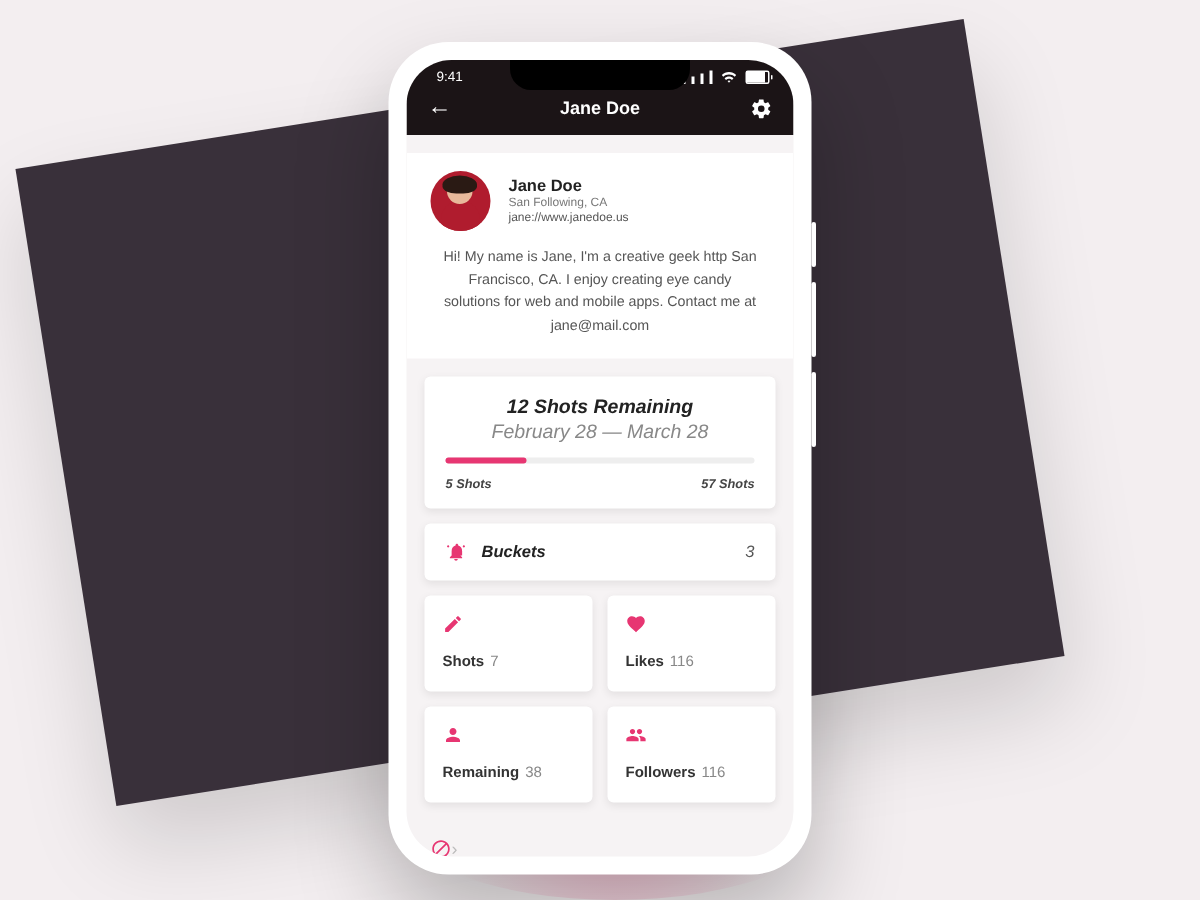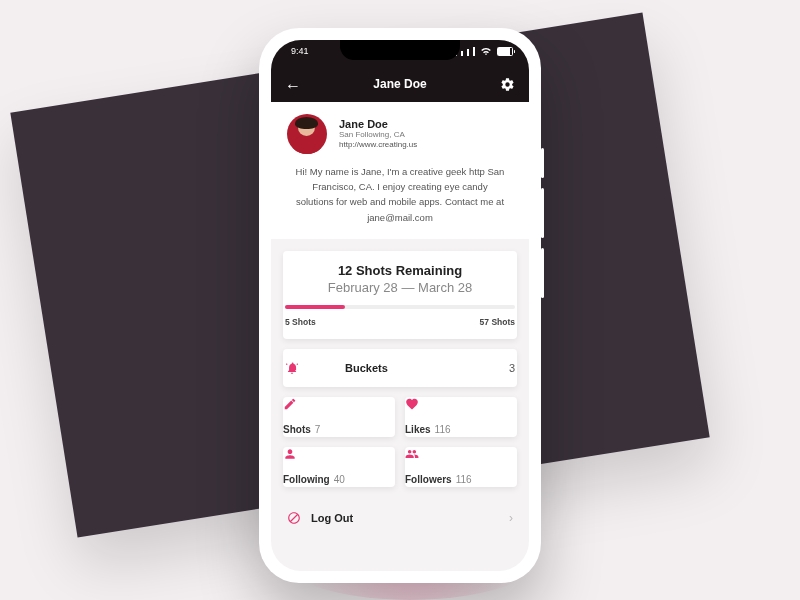--- a/index.html
+++ b/index.html
@@ -3,21 +3,21 @@
 <meta charset="utf-8">
 <style>
   html,body{margin:0;padding:0;width:800px;height:600px;overflow:hidden;font-family:-apple-system,Helvetica,Arial,sans-serif;}
   .stage{position:relative;width:800px;height:600px;background:#f3eef0;}
   .shape{position:absolute;left:40px;top:60px;width:640px;height:430px;background:#39303a;transform:rotate(-9deg);box-shadow:0 30px 60px rgba(0,0,0,.15);}
   .phone{position:absolute;left:259px;top:28px;width:282px;height:555px;background:#fff;border-radius:40px;box-shadow:0 30px 60px rgba(0,0,0,.25);}
   .screen{position:absolute;left:12px;top:12px;right:12px;bottom:12px;background:#f6f3f4;border-radius:30px;overflow:hidden;}
   .glow{position:absolute;left:260px;top:480px;width:300px;height:120px;border-radius:50%;background:radial-gradient(circle,#ec3e7a55 0%,transparent 70%);}
   .sidebtn{position:absolute;right:-3px;width:3px;background:#fff;border-radius:2px;}
   .sb1{top:120px;height:30px;} .sb2{top:160px;height:50px;} .sb3{top:220px;height:50px;}
-  .topbar{height:62px;background:#1b1416;color:#fff;position:relative;}
+  .topbar{height:50px;background:#1b1416;color:#fff;position:relative;}
   .notch{position:absolute;left:50%;top:0;transform:translateX(-50%);width:120px;height:20px;background:#000;border-radius:0 0 14px 14px;}
   .status{position:absolute;top:6px;left:0;right:0;height:14px;font-size:9px;color:#fff;}
   .status .time{position:absolute;left:20px;}
   .sigs{position:absolute;right:16px;top:1px;display:flex;gap:4px;align-items:flex-end;}
   .bar{width:2px;background:#fff;} .b1{height:3px}.b2{height:5px}.b3{height:7px}.b4{height:9px}
   .wifi{width:10px;height:8px;margin-left:2px;}
   .batt{width:14px;height:7px;border:1px solid #fff;border-radius:1.5px;margin-left:2px;position:relative;}
   .batt::after{content:"";position:absolute;right:-3px;top:1.5px;width:1.5px;height:3px;background:#fff;border-radius:1px;}
   .batt i{display:block;height:100%;width:85%;background:#fff;}
   .navrow{position:absolute;bottom:0;left:0;right:0;height:36px;display:flex;align-items:center;justify-content:center;}
@@ -30,29 +30,29 @@
   .prow{display:flex;gap:12px;align-items:center;}
   .avatar{width:40px;height:40px;border-radius:50%;background:#b01c2e;position:relative;overflow:hidden;}
   .avatar .head{position:absolute;left:11px;top:5px;width:17px;height:17px;border-radius:50%;background:#e8b99b;}
   .avatar .hair{position:absolute;left:8px;top:3px;width:23px;height:12px;border-radius:50% 50% 40% 40%;background:#2a1a14;}
   .avatar .body{position:absolute;left:7px;top:20px;width:26px;height:24px;border-radius:50% 50% 0 0;background:#b01c2e;}
   .name{font-size:11px;font-weight:700;color:#222;}
   .meta{font-size:8px;color:#777;line-height:1.3;}
   .meta a{color:#555;text-decoration:none;}
   .bio{margin-top:10px;font-size:9.5px;line-height:1.6;color:#555;text-align:center;padding:0 6px;}
   .pad{padding:12px;}
-  .card{background:#fff;border-radius:4px;box-shadow:0 2px 6px rgba(0,0,0,.08);padding:12px 2px;}
+  .card{background:#fff;border-radius:4px;box-shadow:0 2px 6px rgba(0,0,0,.08);padding:12px 14px;font-style:italic;}
   .shots .h{font-size:13px;font-weight:700;color:#222;text-align:center;}
   .shots .sub{font-size:13px;color:#888;text-align:center;margin-top:2px;}
   .track{height:4px;background:#eee;border-radius:3px;margin-top:10px;position:relative;}
   .prog{position:absolute;left:0;top:0;height:100%;background:#e73672;border-radius:3px;width:26%;}
   .ends{display:flex;justify-content:space-between;font-size:8.5px;color:#444;font-weight:600;margin-top:8px;}
   .row{display:flex;gap:10px;margin-top:10px;}
-  .tile{flex:1;background:#fff;border-radius:4px;box-shadow:0 2px 6px rgba(0,0,0,.08);cursor:pointer;}
-  .wide{cursor:pointer;gap:36px;}
+  .tile{flex:1;background:#fff;border-radius:4px;box-shadow:0 2px 6px rgba(0,0,0,.08);padding:12px;cursor:pointer;}
+  .wide{cursor:pointer;}
   .tlabel{font-size:10px;color:#333;font-weight:600;}
   .tval{font-size:10px;color:#888;margin-left:4px;}
   .ic{width:14px;height:14px;margin-bottom:8px;}
   .pink{fill:#e73672;}
   .buckets{display:flex;align-items:center;margin-top:10px;}
   .buckets .lbl{font-size:11px;font-weight:700;margin-left:10px;color:#222;flex:1;}
   .buckets .n{font-size:11px;color:#555;}
   .logout{display:flex;align-items:center;padding:12px 16px;cursor:pointer;}
   .logout .t{font-size:11px;font-weight:700;color:#222;margin-left:10px;flex:1;}
   .logout .chev{color:#bbb;font-size:12px;}
@@ -105,21 +105,21 @@
         <div class="profile">
           <div class="prow">
             <div class="avatar">
               <div class="body"></div>
                 <div class="head"></div>
                 <div class="hair"></div>
             </div>
             <div>
               <div class="name">Jane Doe</div>
               <div class="meta">San Following, CA</div>
-              <div class="meta"><a>http://www.creating.us</a></div>
+              <div class="meta"><a>jane://www.janedoe.us</a></div>
             </div>
           </div>
           <div class="bio">Hi! My name is Jane, I'm a creative geek http San Francisco, CA. I enjoy creating eye candy solutions for web and mobile apps. Contact me at jane@mail.com</div>
         </div>
 
         <div class="pad">
           <div class="card shots">
             <div class="h">12 Shots Remaining</div>
             <div class="sub">February 28 — March 28</div>
             <div class="track">
@@ -152,35 +152,34 @@
                 </svg>
               <span class="tlabel">Likes</span><span class="tval">116</span>
             </div>
           </div>
 
           <div class="row">
             <div class="tile">
               <svg class="ic" viewBox="0 0 24 24">
                   <path class="pink" d="M12 12c2.21 0 4-1.79 4-4S14.21 4 12 4 8 5.79 8 8s1.79 4 4 4zm0 2c-2.67 0-8 1.34-8 4v2h16v-2c0-2.66-5.33-4-8-4z"></path>
                 </svg>
-              <span class="tlabel">Following</span><span class="tval">40</span>
+              <span class="tlabel">Remaining</span><span class="tval">38</span>
             </div>
             <div class="tile">
               <svg class="ic" viewBox="0 0 24 24">
                   <path class="pink" d="M16 11c1.66 0 3-1.34 3-3S17.66 5 16 5s-3 1.34-3 3 1.34 3 3 3zM8 11c1.66 0 3-1.34 3-3S9.66 5 8 5 5 6.34 5 8s1.34 3 3 3zm0 2c-2.33 0-7 1.17-7 3.5V19h14v-2.5C15 14.17 10.33 13 8 13zm8 0c-.29 0-.62.02-.97.05 1.16.84 1.97 1.97 1.97 3.45V19h6v-2.5c0-2.33-4.67-3.5-7-3.5z"></path>
                 </svg>
               <span class="tlabel">Followers</span><span class="tval">116</span>
             </div>
           </div>
         </div>
 
         <div class="logout">
           <svg class="ic" style="margin:0" viewBox="0 0 24 24">
               <path class="pink" d="M12 2C6.48 2 2 6.48 2 12s4.48 10 10 10 10-4.48 10-10S17.52 2 12 2zM4 12c0-4.42 3.58-8 8-8 1.85 0 3.55.63 4.9 1.69L5.69 16.9C4.63 15.55 4 13.85 4 12zm8 8c-1.85 0-3.55-.63-4.9-1.69L18.31 7.1C19.37 8.45 20 10.15 20 12c0 4.42-3.58 8-8 8z"></path>
             </svg>
-          <span class="t">Log Out</span>
           <span class="chev">›</span>
         </div>
 
       </div>
     </div>
   </div>
 </div>
 
 </body></html>

